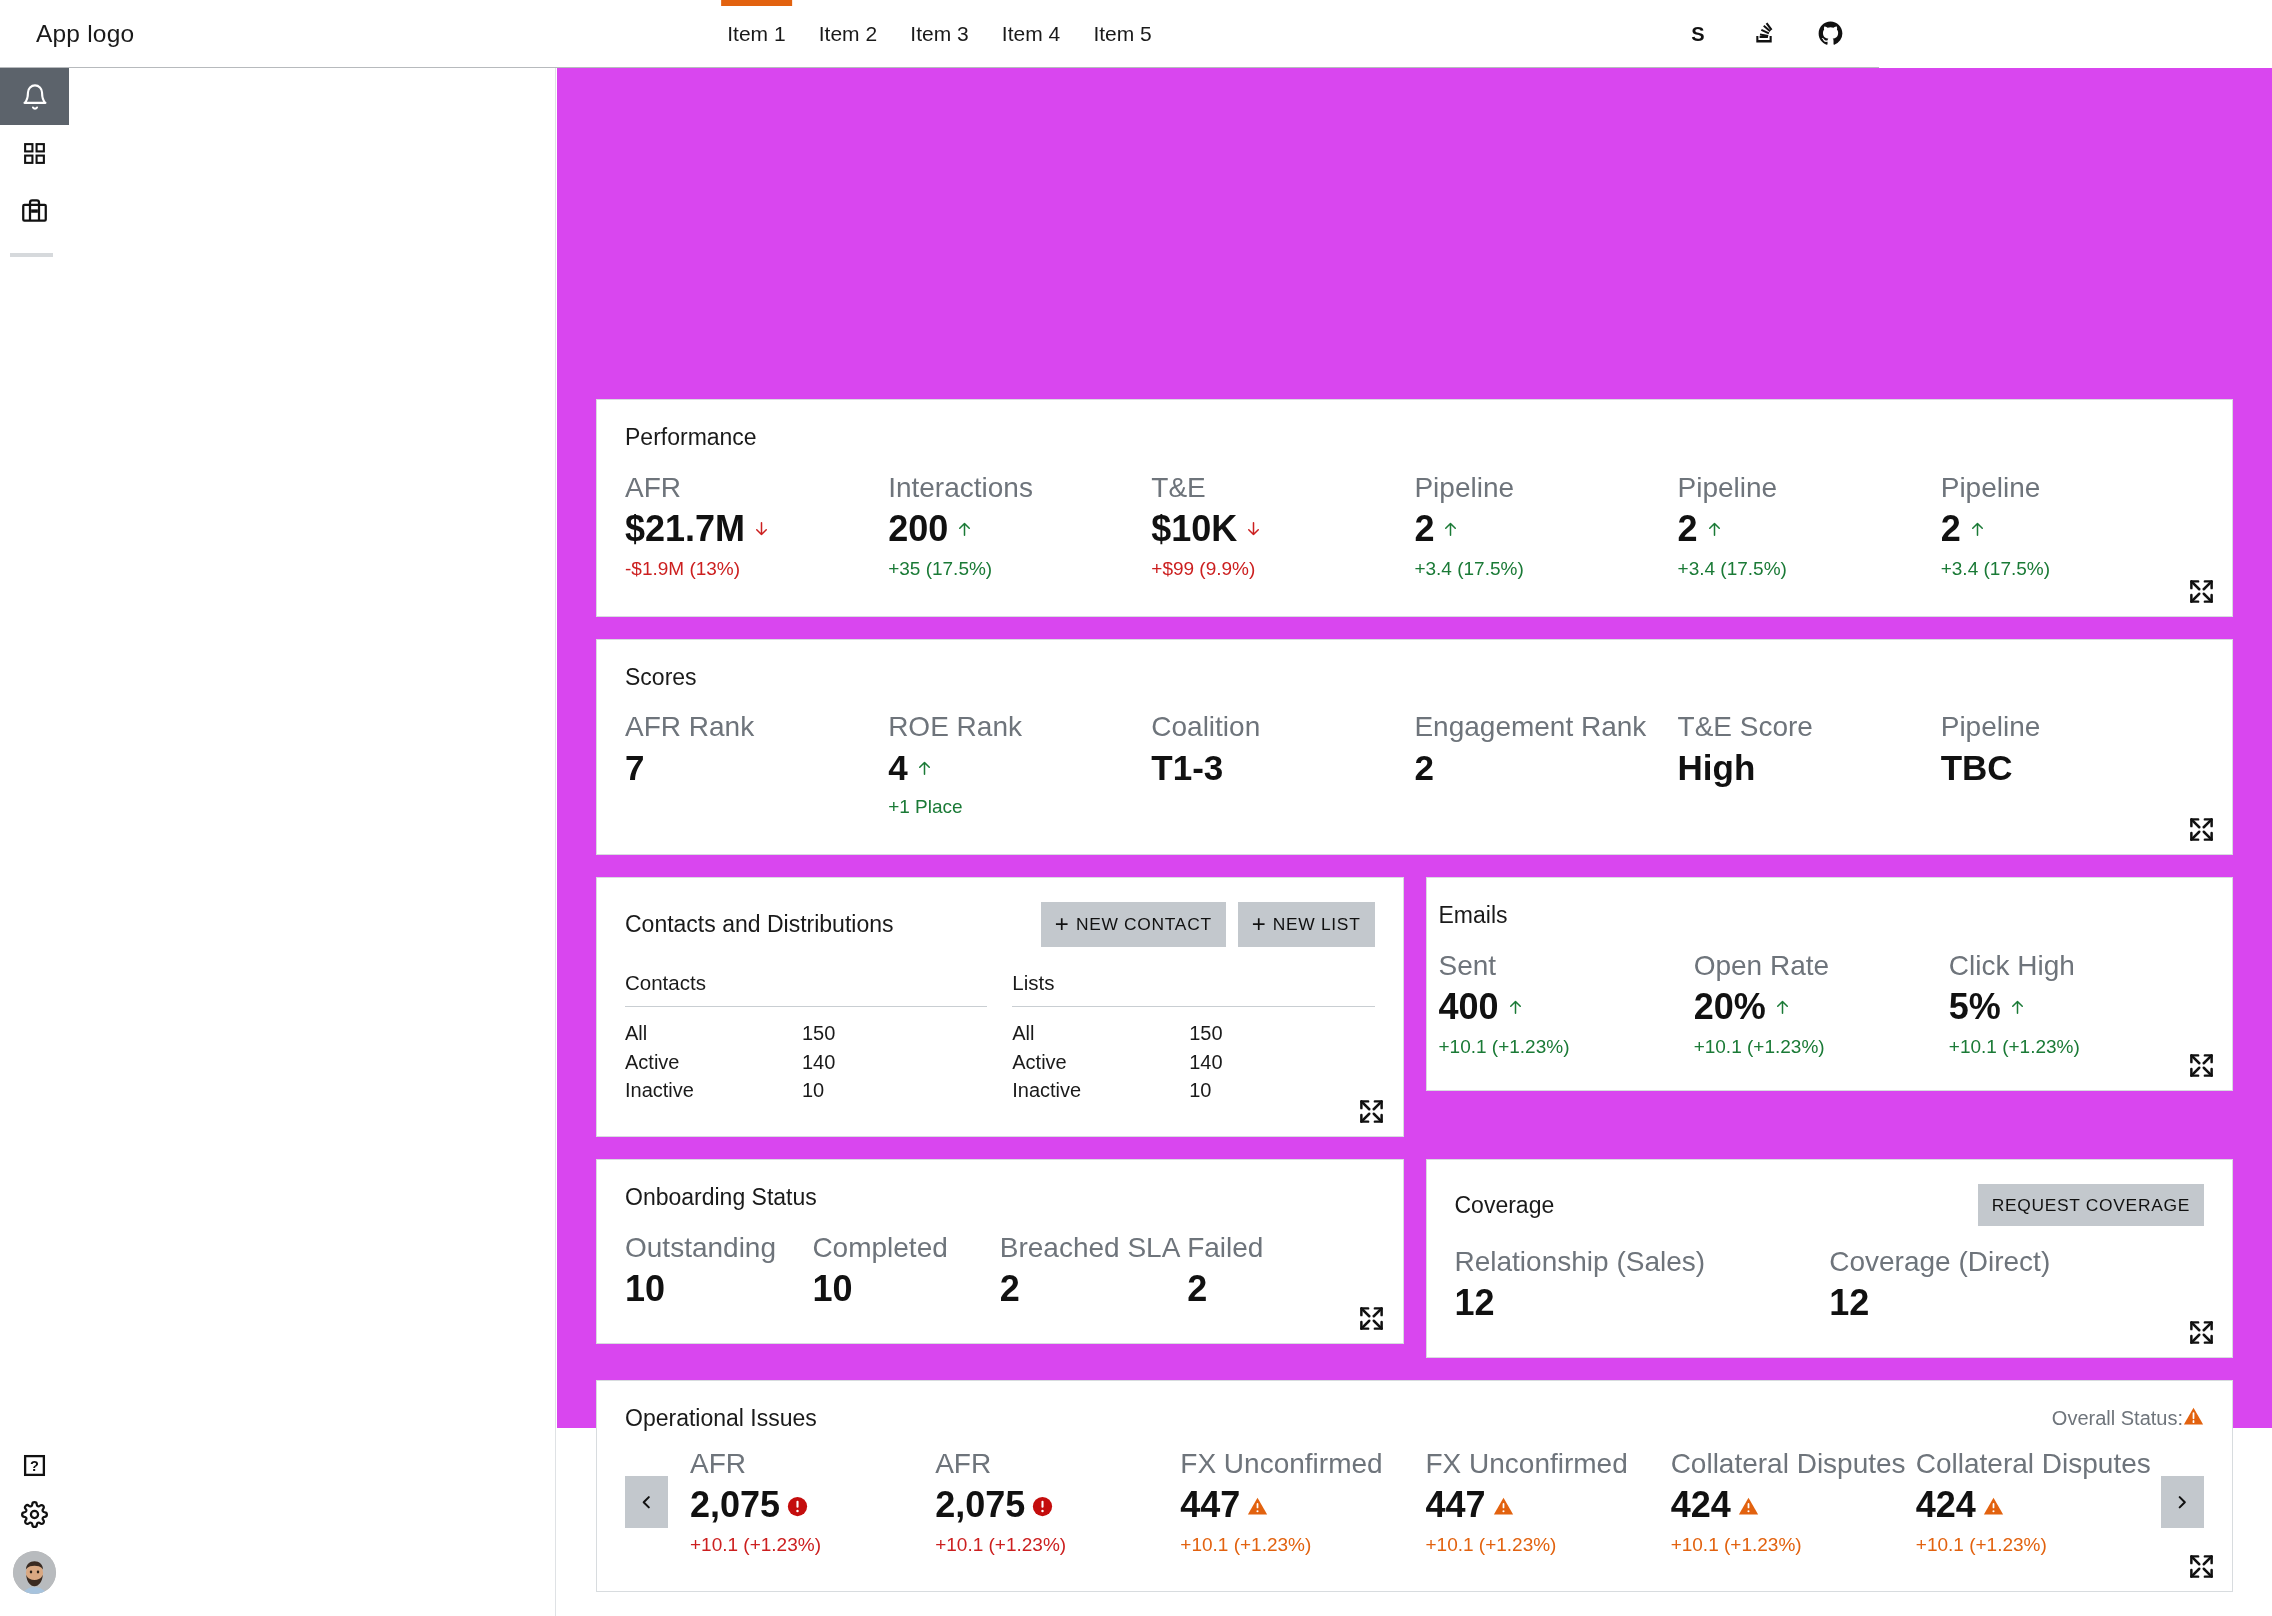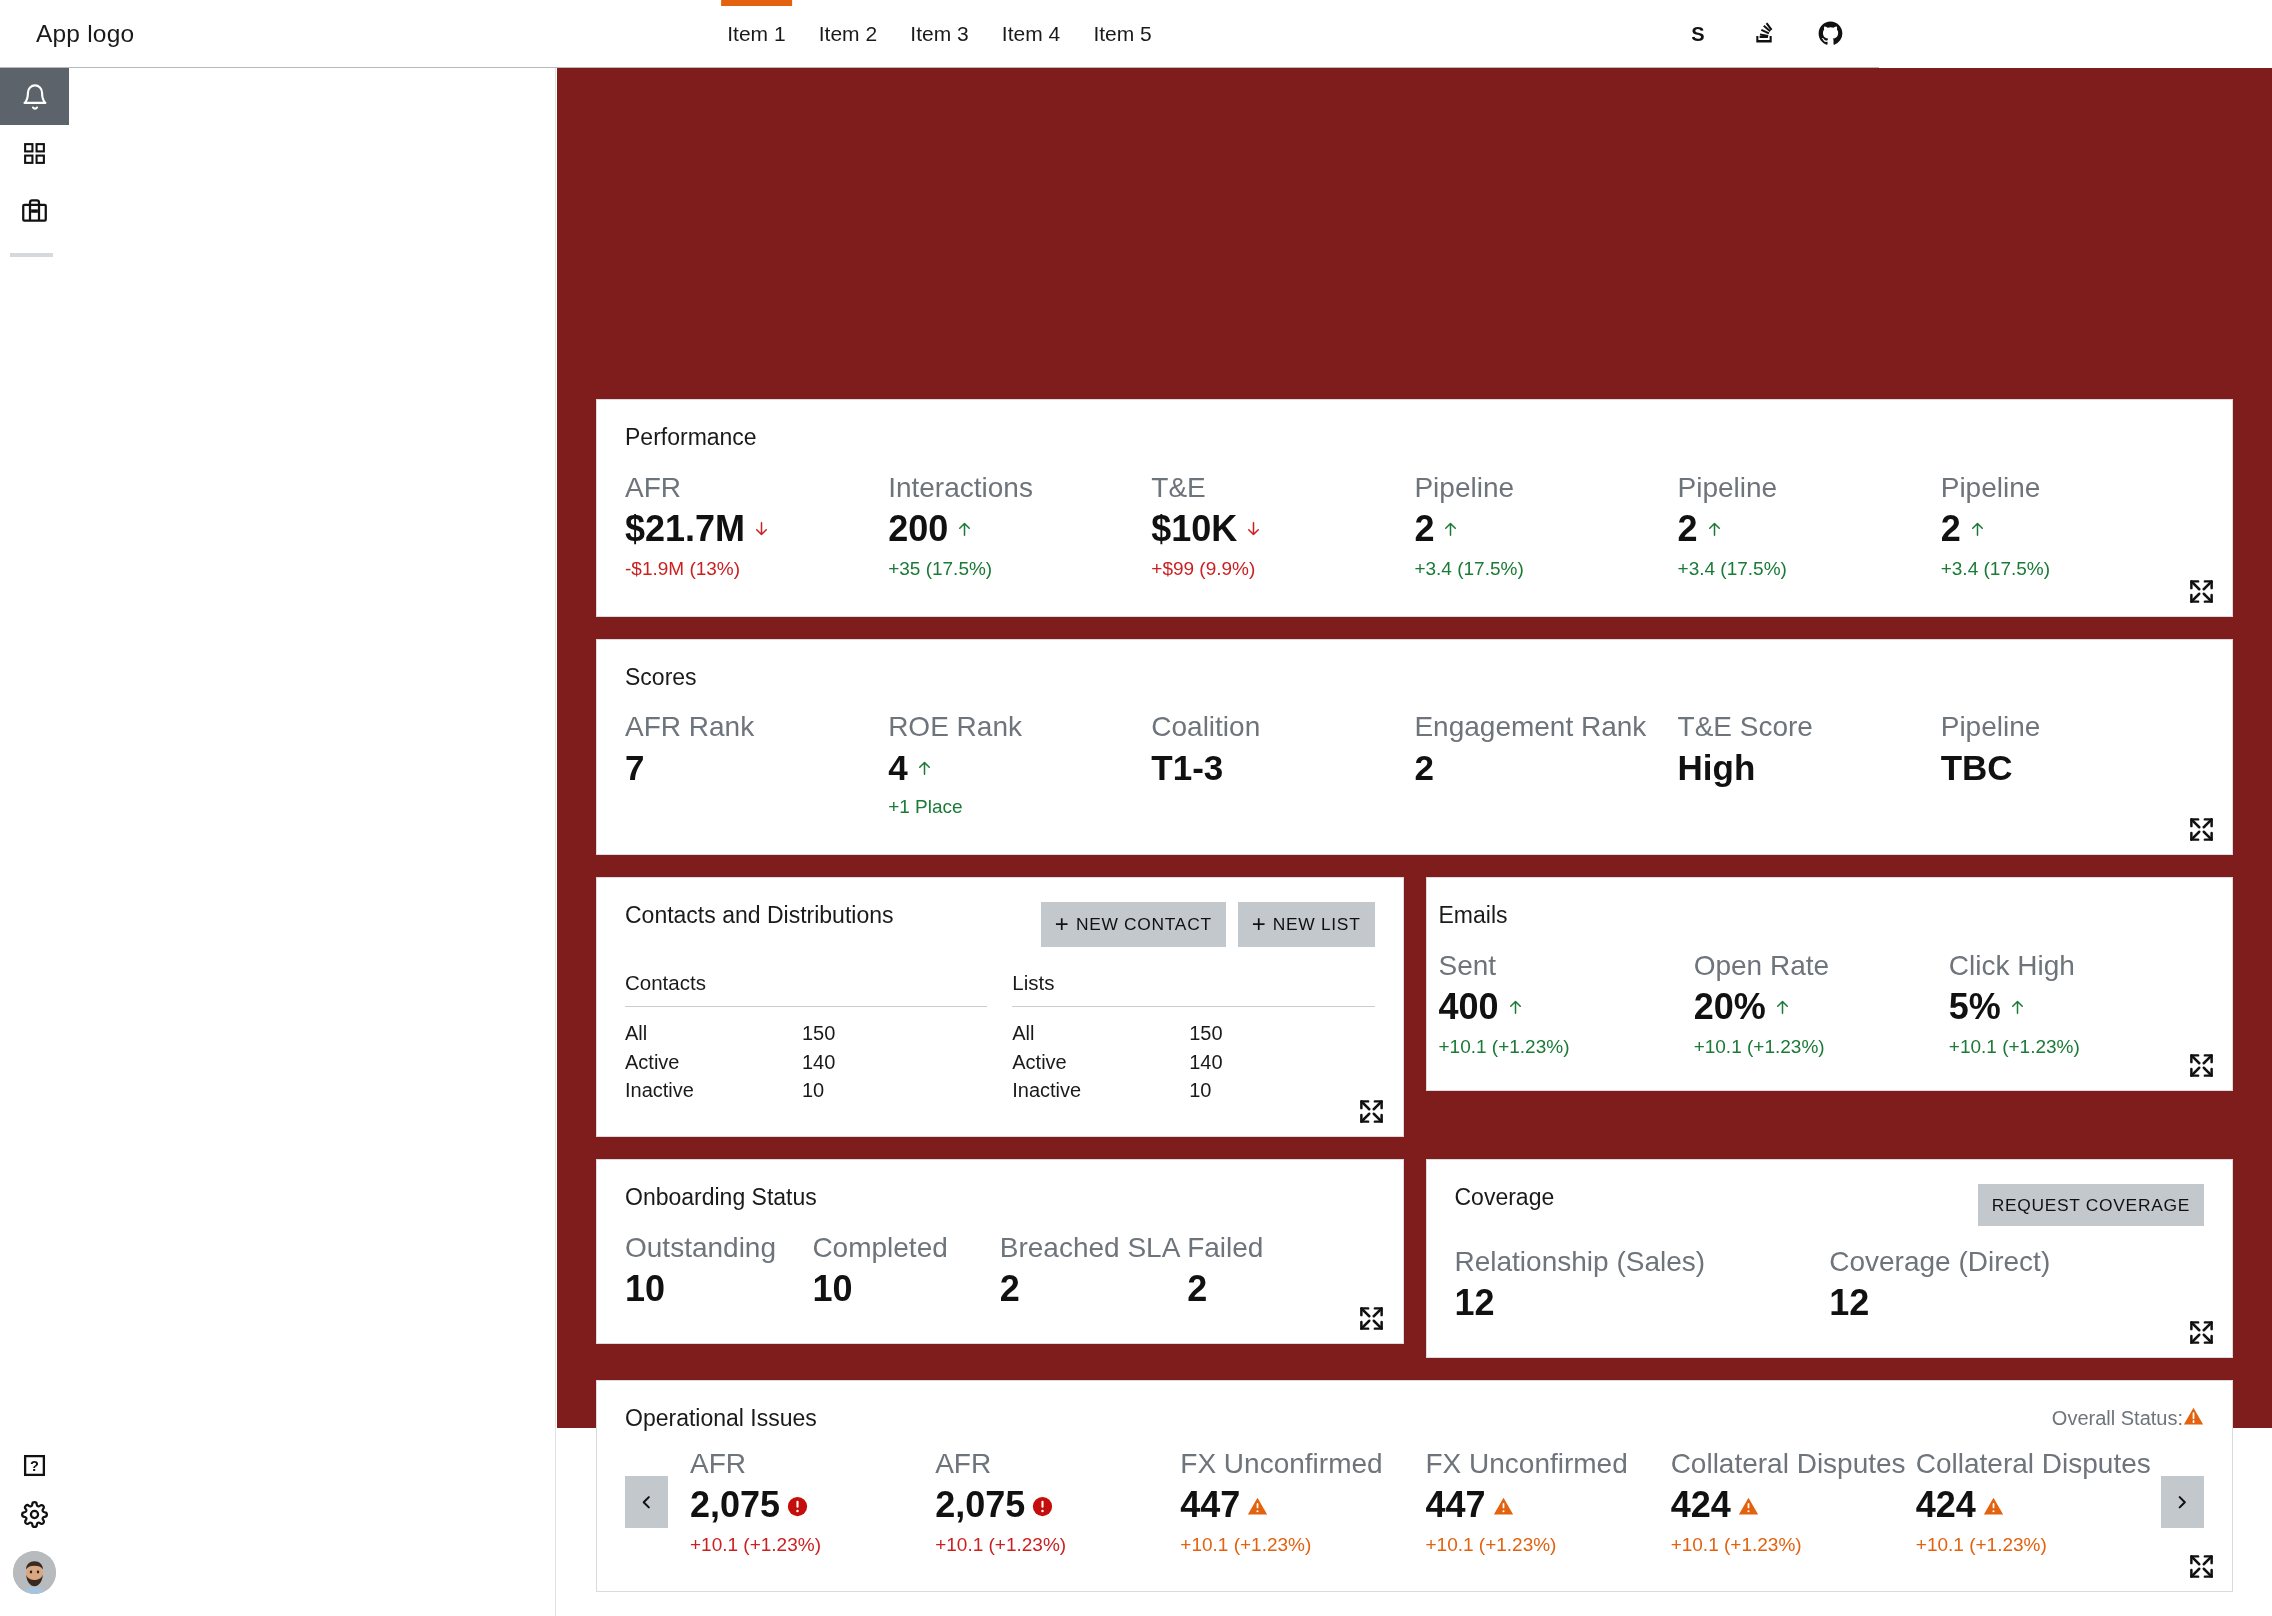--- a/index.html
+++ b/index.html
@@ -74,21 +74,21 @@
   .avatar {
     width: 43px; height: 43px; border-radius: 50%;
     background: #b3b3b3;
     overflow: hidden; position: relative; cursor: pointer;
   }
 
   
   .main {
     position: absolute; top: 68px; left: 557px;
     width: 1715px; height: 1360px;
-    background: #7f1d1d;
+    background: #d946ef;
     padding: 0;
   }
   .cards {
     position: absolute; left: 39px; top: 331px; right: 39px;
   }
   .card {
     background: #ffffff;
     border: 0.8px solid #d8dcdf;
     position: relative;
     margin-bottom: 22px;
@@ -116,21 +116,21 @@
 
   
   #card-scores { padding: 24px 28px 36px 28px; }
   #card-scores .metrics > .metric { width: 16.666%; }
   #card-scores .m-value { font-size: 35px; }
 
   
   .row2 { display: flex; gap: 22px; }
   .col { flex: 1; }
 
-  .card-head-row { display: flex; align-items: flex-start; justify-content: space-between; gap: 32px; }
+  .card-head-row { display: flex; align-items: center; justify-content: space-between; gap: 32px; }
   .btn {
     background: #c3c8cd; border: none;
     font-size: 17.4px; letter-spacing: 0.7px;
     color: #111; padding: 10.3px 14px;
     display: flex; align-items: center; gap: 6.3px;
     cursor: pointer; font-family: "Liberation Sans", sans-serif;
     text-transform: uppercase;
   }
   .btn .plus { font-size: 24px; line-height: 1; font-weight: 500; }
 

